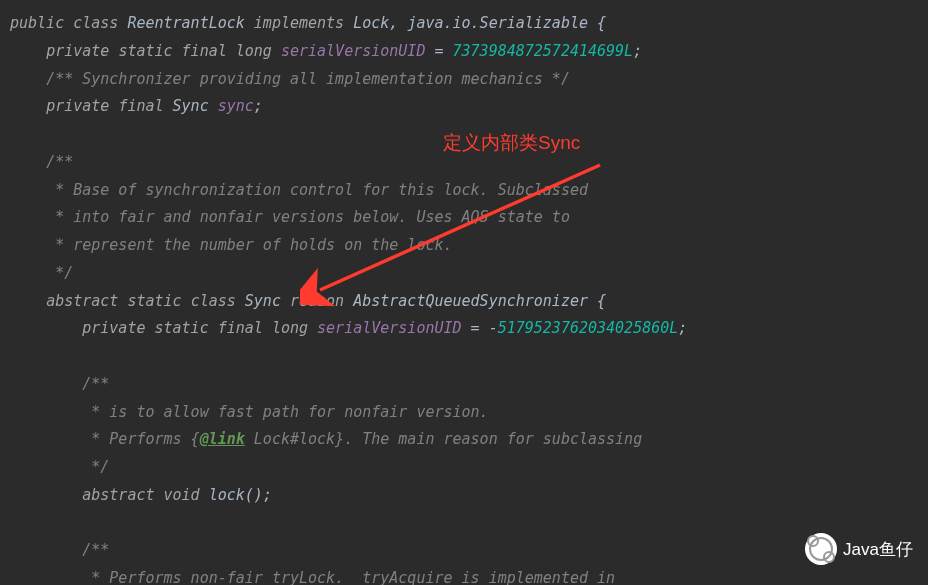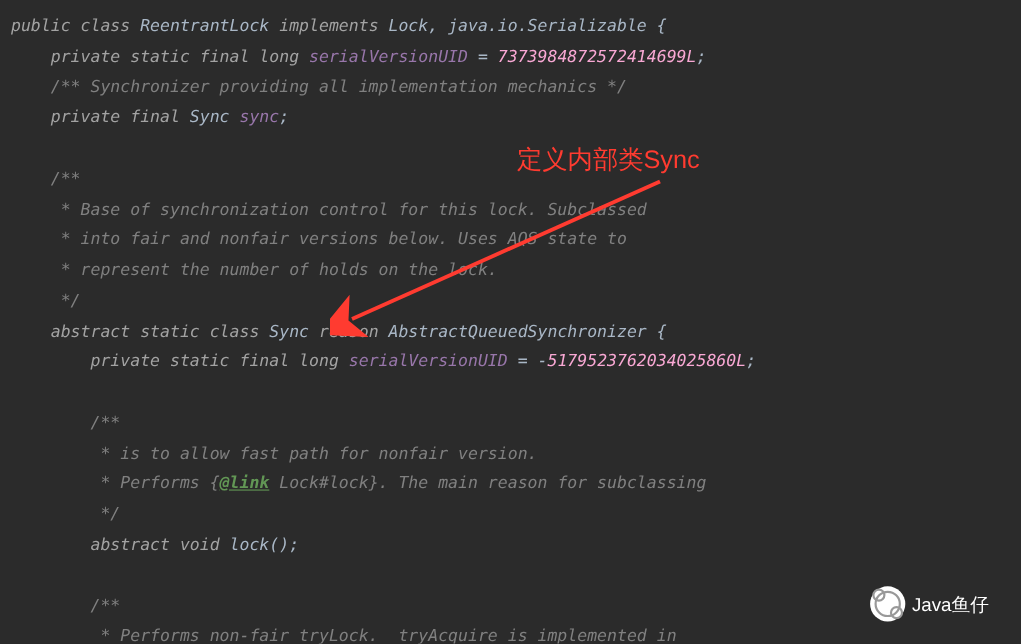--- a/index.html
+++ b/index.html
@@ -18,46 +18,46 @@
     padding: 10px 0 10px 10px;
     line-height: 1.85;
     color: #a9b7c6;
   }
   .line { white-space: pre; }
   .kw { color: #a3a3a3; font-style: italic; }
   .cls { color: #a9b7c6; }
   .typ { color: #a9b7c6; }
   .fld { color: #9876aa; font-style: italic; }
   .cmt { color: #808080; font-style: italic; }
-  .num { color: #f9a8d4; }
+  .num { color: #14b8a6; }
   .pn { color: #a9b7c6; }
   .op { color: #a9b7c6; }
   .link { color: #629755; text-decoration: underline; font-weight: bold; font-style: italic; }
 
   .annotation {
     position: absolute;
     top: 130px;
-    left: 470px;
+    left: 443px;
     color: #ff3b30;
     font-style: normal;
-    font-size: 23px;
+    font-size: 19px;
     font-family: "Microsoft YaHei", sans-serif;
     pointer-events: none;
   }
   .arrow {
     position: absolute;
     top: 160px;
     left: 300px;
     width: 310px;
     height: 150px;
     pointer-events: none;
   }
   .watermark {
     position: absolute;
-    right: 29px;
+    right: 15px;
     bottom: 20px;
     display: flex;
     align-items: center;
     font-style: normal;
     pointer-events: none;
   }
   .wm-circle {
     width: 32px;
     height: 32px;
     border-radius: 50%;

